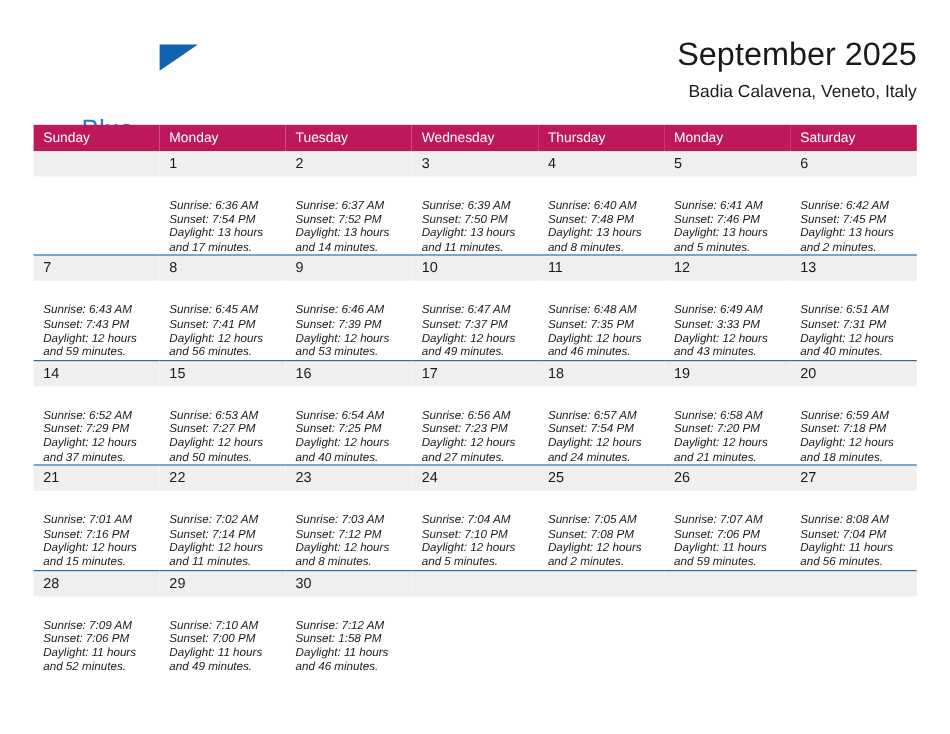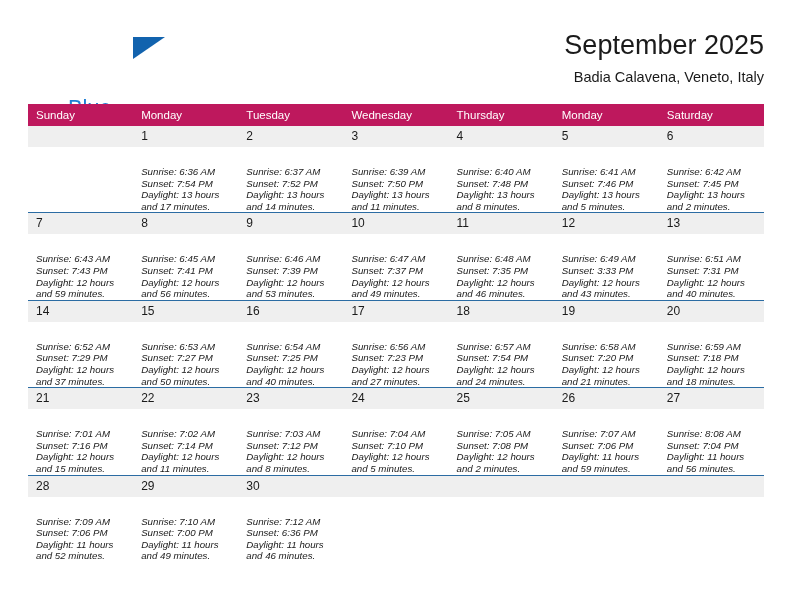--- a/index.html
+++ b/index.html
@@ -438,21 +438,21 @@
               <div>Sunrise: 7:10 AM</div>
               <div>Sunset: 7:00 PM</div>
               <div>Daylight: 11 hours</div>
               <div>and 49 minutes.</div>
             </div>
           </td>
           <td>
             <div class="daynum">30</div>
             <div class="details">
               <div>Sunrise: 7:12 AM</div>
-              <div>Sunset: 6:36 PM</div>
+              <div>Sunset: 1:58 PM</div>
               <div>Daylight: 11 hours</div>
               <div>and 46 minutes.</div>
             </div>
           </td>
           <td>
             <div class="daynum empty"></div>
           </td>
           <td>
             <div class="daynum empty"></div>
           </td>

